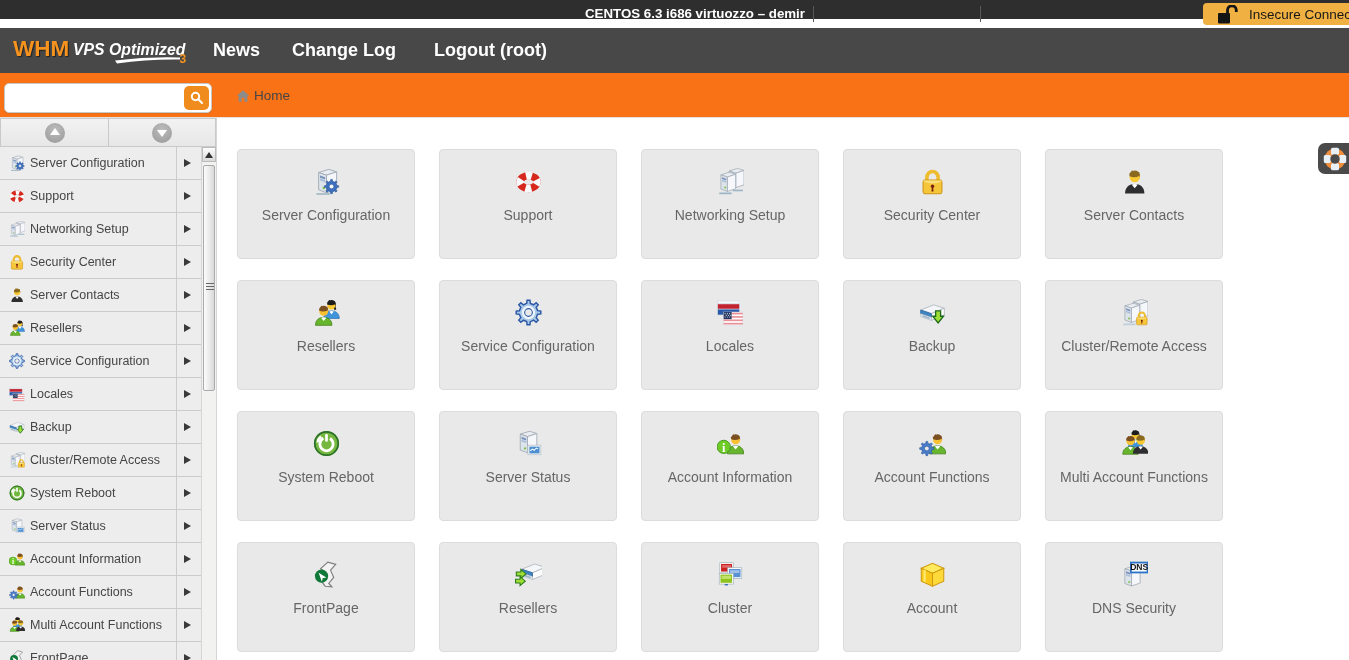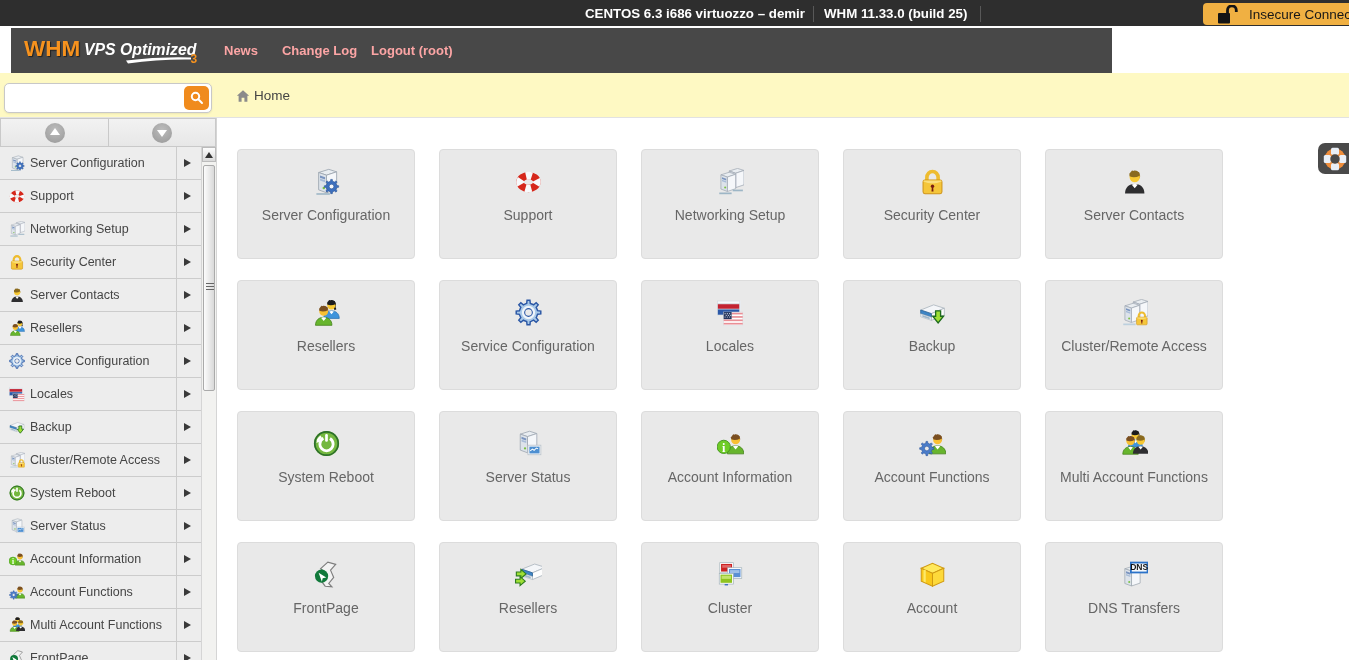--- a/index.html
+++ b/index.html
@@ -1,30 +1,30 @@
 <!DOCTYPE html>
 <html><head>
 <meta charset="utf-8">
 <style>
 * { margin:0; padding:0; box-sizing:border-box; }
 html,body { width:1349px; height:660px; overflow:hidden; }
 body { font-family:"Liberation Sans",sans-serif; background:#fff; position:relative; }
 
-.topbar { position:absolute; top:0; left:0; width:1349px; height:26px; background:#2e2e2e; }
+.topbar { position:absolute; top:0; left:0; width:1349px; height:19px; background:#2e2e2e; }
 .tb-item { position:absolute; top:0; color:#fff; font-size:13.3px; font-weight:bold; line-height:28px; white-space:nowrap; }
 .tb-sep { position:absolute; top:6px; width:1px; height:16px; background:#585858; }
 .badge { position:absolute; left:1203px; top:3px; background:#f0b042; border-radius:4px; height:22px; display:flex; align-items:center; padding:0 12px 0 14px; color:#171717; font-size:13.5px; white-space:nowrap; }
 .badge svg { margin-right:9px; }
 
-.navbar { position:absolute; top:28px; left:11px; width:1101px; height:45px; background:#484848; }
+.navbar { position:absolute; top:28px; left:0; width:1349px; height:45px; background:#484848; }
 .logo { position:absolute; left:13px; top:9px; }
 .nav-links { position:absolute; left:213px; top:0; height:45px; display:flex; align-items:center; }
-.nav-links a { color:#fca5a5; font-size:13px; font-weight:bold; text-decoration:none; }
-
-.crumbbar { position:absolute; top:73px; left:0; width:1349px; height:45px; background:#fef9c3; border-bottom:1px solid #e2e2e2; }
+.nav-links a { color:#ffffff; font-size:18px; font-weight:bold; text-decoration:none; }
+
+.crumbbar { position:absolute; top:73px; left:0; width:1349px; height:45px; background:#f97316; border-bottom:1px solid #e2e2e2; }
 .search-input { position:absolute; left:4px; top:10px; width:208px; height:30px; background:#fff; border:1px solid #c8c8c8; border-radius:5px; box-shadow:0 1px 2px rgba(0,0,0,.08); }
 .search-btn { position:absolute; left:184px; top:13px; width:25px; height:24px; background:#f08b1d; border-radius:5px; display:flex; align-items:center; justify-content:center; }
 .crumb { position:absolute; left:236px; top:0; height:45px; display:flex; align-items:center; color:#454545; font-size:13.5px; }
 .crumb svg { margin-right:4px; }
 
 .updown { position:absolute; top:118px; left:0; width:217px; height:29px; display:flex; }
 .updown .cell { width:108px; height:29px; border:1px solid #c9c9c9; border-right:none; background:linear-gradient(#f2f2f2,#e7e7e7); display:flex; align-items:center; justify-content:center; }
 .updown .cell:last-child { border-right:1px solid #c9c9c9; }
 .circlebtn { width:20px; height:20px; border-radius:50%; background:radial-gradient(circle at 50% 35%,#bdbdbd,#989898); display:flex; align-items:center; justify-content:center; }
 .tri-up { width:0; height:0; border-left:5px solid transparent; border-right:5px solid transparent; border-bottom:7px solid #fff; margin-top:-2px; }
@@ -225,41 +225,40 @@
   <use href="#g-tower" transform="translate(0.2,2.8) scale(0.82)"></use>
   <rect x="2" y="21.8" width="11" height="1.5" fill="#9db6c6"></rect>
   <rect x="14" y="19.2" width="9" height="1.5" fill="#9db6c6"></rect>
 </symbol>
 </defs>
 </svg>
 
 <div class="topbar">
   <span class="tb-item" style="left:585px">CENTOS 6.3 i686 virtuozzo – demir</span>
   <span class="tb-sep" style="left:813px"></span>
-  <span class="tb-item" style="left:824px">WHM 11.33.0 (build 25)</span>
   <span class="tb-sep" style="left:980px"></span>
   <span class="badge"><svg width="23" height="19" viewBox="0 0 23 19">
         <rect x="1" y="8" width="12" height="10.5" rx="1" fill="#141414"></rect>
         <path fill="none" stroke="#141414" stroke-width="2.8" d="M10.5 8 V5.2 a4.4 4.4 0 0 1 8.8 0 V7"></path>
       </svg>Insecure Connection</span>
 </div>
 
 <div class="navbar">
   <div class="logo">
     <svg width="200" height="34" viewBox="0 0 200 34">
       <text x="0" y="18.5" font-family="Liberation Sans,sans-serif" font-size="22.5" font-weight="bold" fill="#f6921e" style="text-shadow:1px 1px 1px #222">WHM</text>
       <text x="60" y="17.7" font-family="Liberation Sans,sans-serif" font-size="15.8" font-weight="bold" font-style="italic" fill="#fff">VPS Optimized</text>
       <path d="M102 23.5 Q 135 19.5 167 20.5 L 167 22.5 Q 135 22 104 26.5 Z" fill="#fff"></path>
       <text x="166.5" y="26" font-family="Liberation Sans,sans-serif" font-size="12" font-weight="bold" fill="#f6921e">3</text>
     </svg>
   </div>
   <div class="nav-links">
     <a>News</a>
-      <a style="margin-left:24px">Change Log</a>
-      <a style="margin-left:14px">Logout (root)</a>
+      <a style="margin-left:32px">Change Log</a>
+      <a style="margin-left:38px">Logout (root)</a>
   </div>
 </div>
 
 <div class="crumbbar">
   <div class="search-input"></div>
   <div class="search-btn">
       <svg width="14" height="14" viewBox="0 0 14 14">
         <circle cx="5.5" cy="5.5" r="3.7" fill="none" stroke="#fff" stroke-width="2"></circle>
         <path d="M8.3 8.3 L12 12" stroke="#fff" stroke-width="2" stroke-linecap="round"></path>
       </svg>
@@ -553,21 +552,21 @@
     <div class="card" style="left:843px;top:542px">
       <div class="cic"><svg width="27" height="27">
           <use href="#i-packages"></use>
         </svg></div>
       <div class="clbl">Account</div>
     </div>
     <div class="card" style="left:1045px;top:542px">
       <div class="cic"><svg width="27" height="27">
           <use href="#i-dns"></use>
         </svg></div>
-      <div class="clbl">DNS Transfers</div>
+      <div class="clbl">DNS Security</div>
     </div>
   </div>
 
 <div class="helpbtn">
     <svg width="26" height="26" viewBox="0 0 26 26">
       <circle cx="13" cy="13" r="10.5" fill="#ee8d3b"></circle>
       <g fill="#e9eff7">
         <rect x="9" y="1.8" width="8" height="7" rx="1.5"></rect>
         <rect x="9" y="17.2" width="8" height="7" rx="1.5"></rect>
         <rect x="1.8" y="9" width="7" height="8" rx="1.5"></rect>

